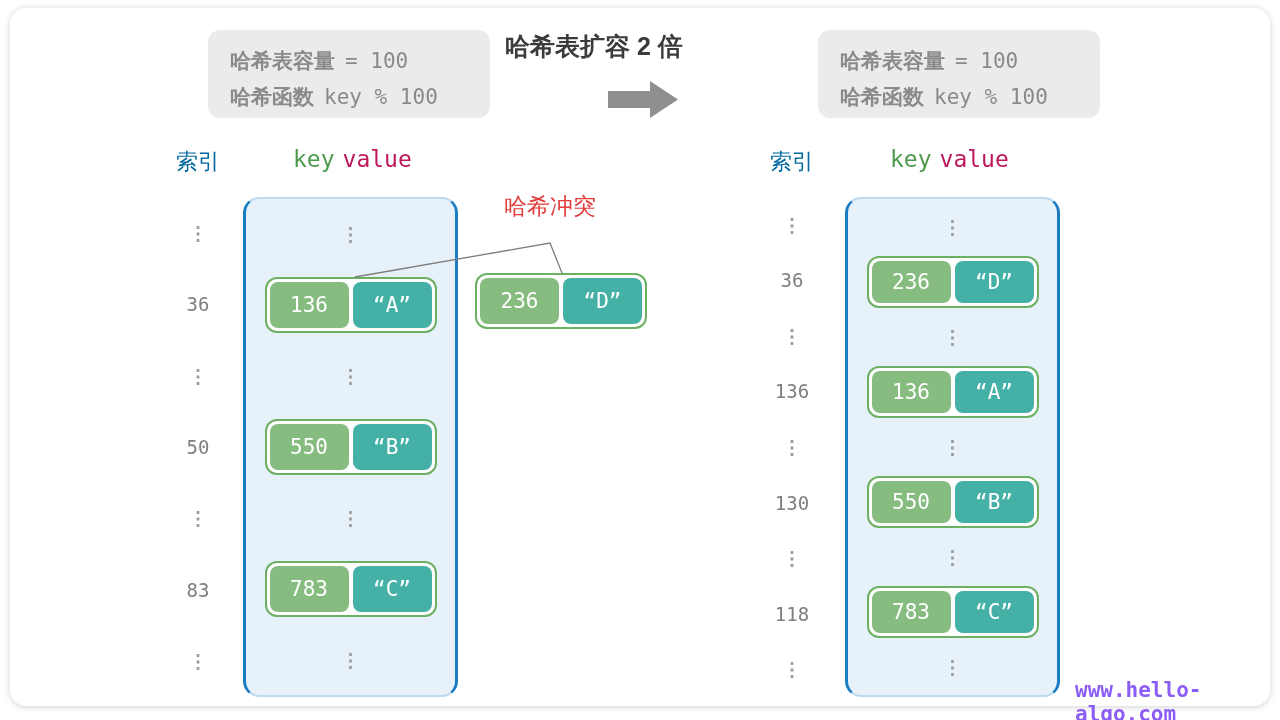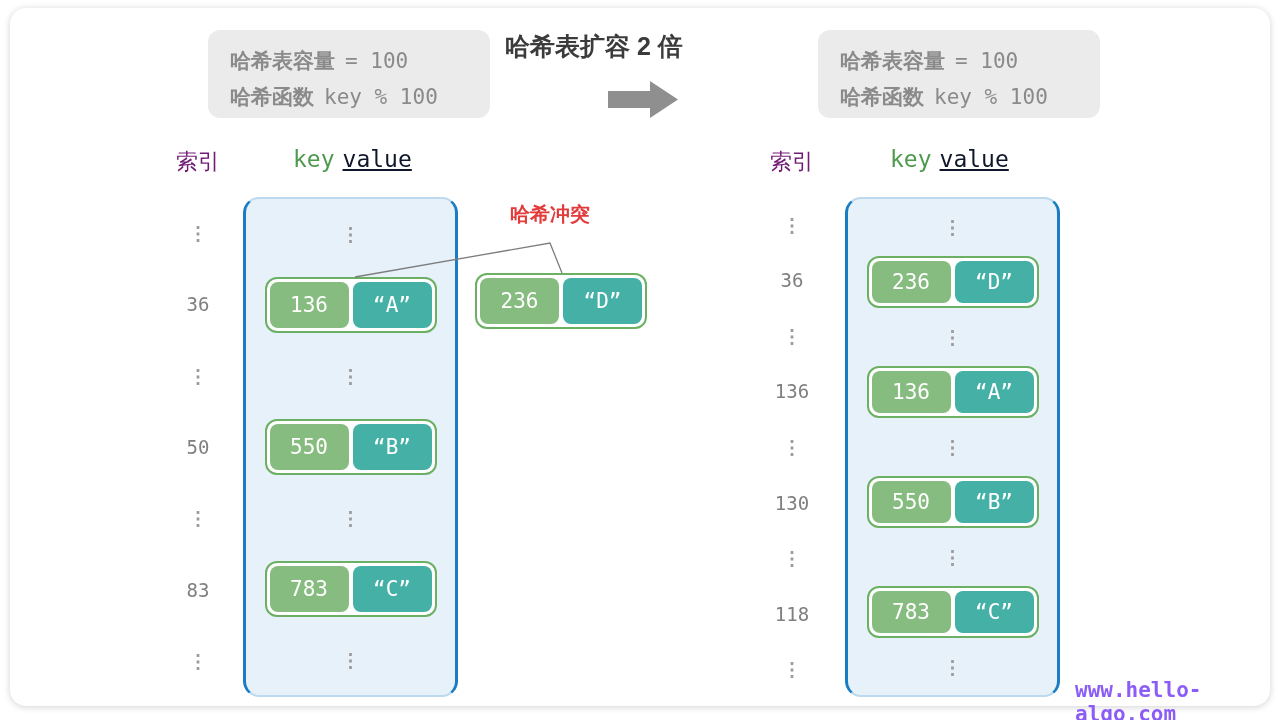--- a/index.html
+++ b/index.html
@@ -18,25 +18,25 @@
   .info-line .cjk { font-weight:bold; }
   .info-line .code { font-family:"DejaVu Sans Mono","Liberation Mono",monospace; }
 
   .title { position:absolute; left:505px; top:30px; width:280px; text-align:left;
            font-size:25px; font-weight:bold; color:#3b3b3b; }
 
   .arrow-svg { position:absolute; left:608px; top:81px; }
 
   
   .idx-header { position:absolute; width:76px; text-align:center; top:147px;
-                font-size:22px; color:#701a75; }
+                font-size:22px; color:#0369a1; }
   .kv-header { position:absolute; top:146px; display:flex; gap:8px;
                font-family:"DejaVu Sans Mono","Liberation Mono",monospace; font-size:23px; }
   .kv-header .hk { color:#4d9a4d; }
-  .kv-header .hv { color:#0f172a;text-decoration:underline; }
+  .kv-header .hv { color:#be185d; }
 
   
   .col { position:absolute; top:197px; height:500px; display:flex;
          flex-direction:column; }
   .col .cell { flex:1; display:flex; align-items:center; justify-content:center; }
   .idx-col { width:76px; }
   .idx-num { font-family:"DejaVu Sans Mono","Liberation Mono",monospace;
              font-size:19px; color:#7f7f7f; }
   .dots { font-family:"DejaVu Sans Mono","Liberation Mono",monospace;
           font-size:19px; font-weight:bold; color:#9b9b9b; }
@@ -47,22 +47,22 @@
   
   .pair { width:172px; height:56px; background:#fff; border:2px solid #6bb063;
           border-radius:12px; padding:3px; display:flex; gap:4px; }
   .pair.sm { height:52px; }
   .pair .k, .pair .v { flex:1; border-radius:8px; display:flex; align-items:center;
           justify-content:center; color:#fff; font-size:21px;
           font-family:"DejaVu Sans Mono","Liberation Mono",monospace; }
   .pair .k { background:#87bc80; }
   .pair .v { background:#44b0a6; }
 
-  .collision-label { position:absolute; left:480px; top:201px; width:140px;
-          text-align:center; font-size:20px; font-weight:bold; color:#e23b3b; }
+  .collision-label { position:absolute; left:480px; top:191px; width:140px;
+          text-align:center; font-size:23px; font-weight:normal; color:#e23b3b; }
   .connector-svg { position:absolute; left:348px; top:240px; }
   .float-pair { position:absolute; left:475px; top:273px; }
 
   .watermark { position:absolute; left:1075px; top:678px; font-size:21px;
           color:#8b5cf6; font-family:"DejaVu Sans Mono","Liberation Mono",monospace;font-weight:bold; }
 </style>
 </head>
 <body>
 
 <div class="stage">

